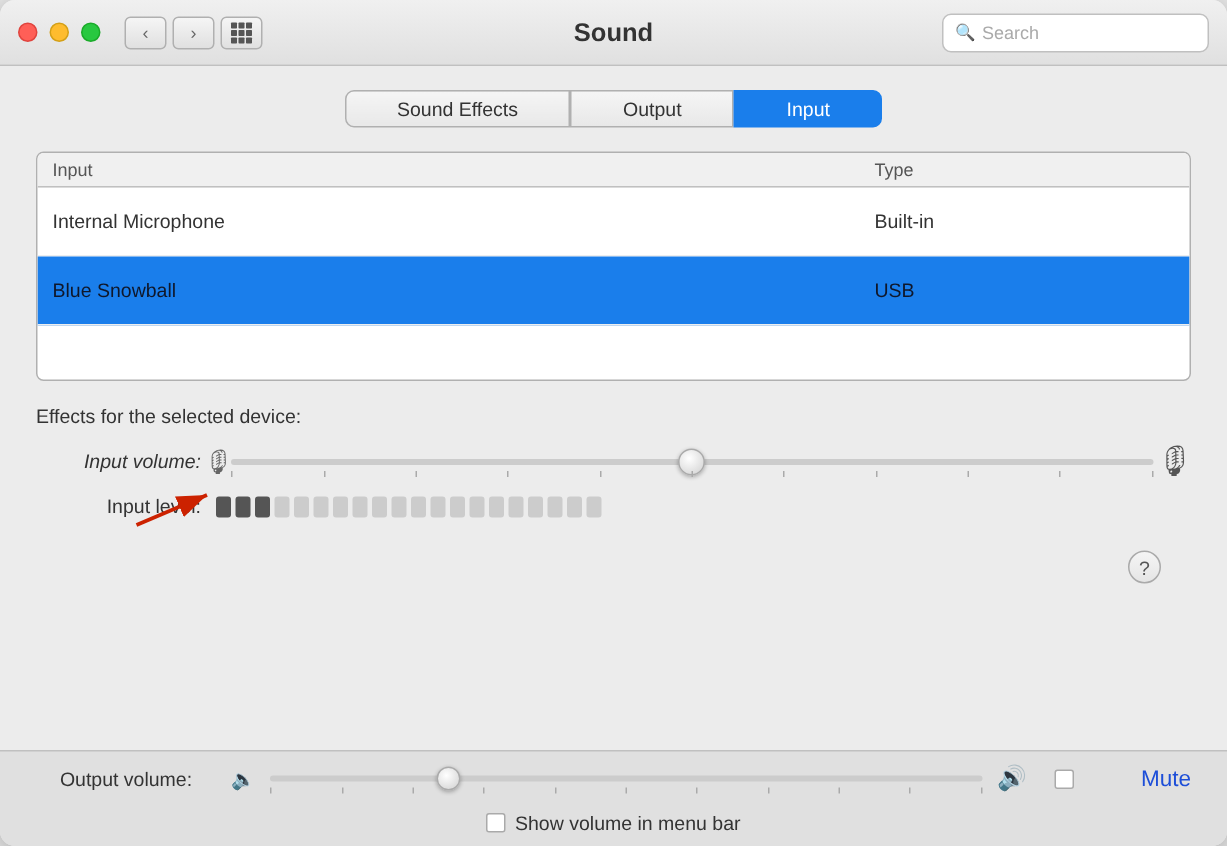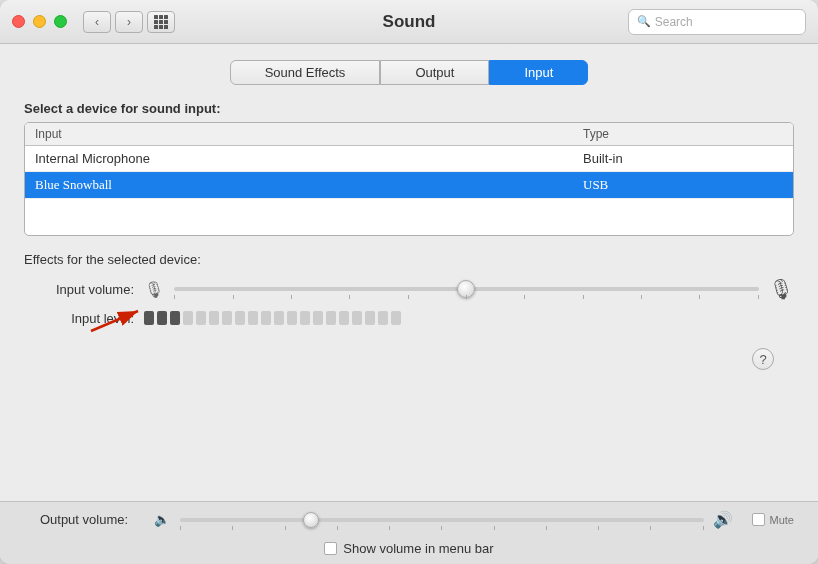--- a/index.html
+++ b/index.html
@@ -162,47 +162,46 @@
     }
     .table-header-cell {
       font-size: 12px;
       color: #555;
       font-weight: 500;
     }
     .table-header-cell.name-col { flex: 1; }
     .table-header-cell.type-col { width: 200px; }
     .table-row {
       display: flex;
-      padding: 5px 10px;
+      padding: 15px 10px;
       font-size: 13px;
       color: #333;
       border-bottom: 1px solid #eee;
     }
     .table-row:last-child { border-bottom: none; }
     .table-row.selected {
       background: #1a7eeb;
-      color: #ffffff;
-      font-family: Liberation Serif, serif;
+      color: #0f172a;
     }
     .table-row.empty { height: 36px; }
     .col-name { flex: 1; }
     .col-type { width: 200px; }
     .settings-section {
       margin-top: 4px;
     }
     .settings-label {
       font-size: 13px;
       color: #333;
       margin-bottom: 10px;
     }
     .slider-row {
       display: flex;
       align-items: center;
       margin-bottom: 10px;
-      gap: 10px;
+      font-style: italic;
     }
     .slider-label {
       font-size: 13px;
       color: #333;
       width: 110px;
       text-align: right;
     }
     .mic-icon-small {
       font-size: 16px;
       color: #666;
@@ -241,21 +240,21 @@
       border: 1px solid #aaa;
       position: absolute;
       top: 50%;
       transform: translateY(-50%);
       left: 50%;
       margin-left: -9px;
       box-shadow: 0 1px 3px rgba(0,0,0,0.3);
     }
     .level-row {
       display: flex;
-      align-items: flex-start;
+      align-items: flex-end;
       gap: 10px;
       margin-bottom: 8px;
     }
     .level-label {
       font-size: 13px;
       color: #333;
       width: 110px;
       text-align: right;
     }
     .level-bars {
@@ -328,22 +327,23 @@
       margin-left: 8px;
     }
     .checkbox {
       width: 13px;
       height: 13px;
       border: 1px solid #aaa;
       border-radius: 2px;
       background: white;
     }
     .mute-label {
-      font-size: 11px;
-      color: #737373;
+      font-size: 15px;
+      color: #1d4ed8;
+      margin-left: 40px;
     }
     .bottom-checkbox-row {
       display: flex;
       align-items: center;
       justify-content: center;
       gap: 6px;
       padding: 4px 0 8px;
       background: #e0e0e0;
     }
   </style>
@@ -384,21 +384,20 @@
 
   <div class="content">
 
     <div class="tabs">
       <div class="tab">Sound Effects</div>
       <div class="tab">Output</div>
       <div class="tab active">Input</div>
     </div>
 
     <div>
-      <div class="section-label">Select a device for sound input:</div>
       <div class="device-table">
         <div class="table-header">
           <div class="table-header-cell name-col">Input</div>
           <div class="table-header-cell type-col">Type</div>
         </div>
         <div class="table-row">
           <div class="col-name">Internal Microphone</div>
           <div class="col-type">Built-in</div>
         </div>
         <div class="table-row selected">

